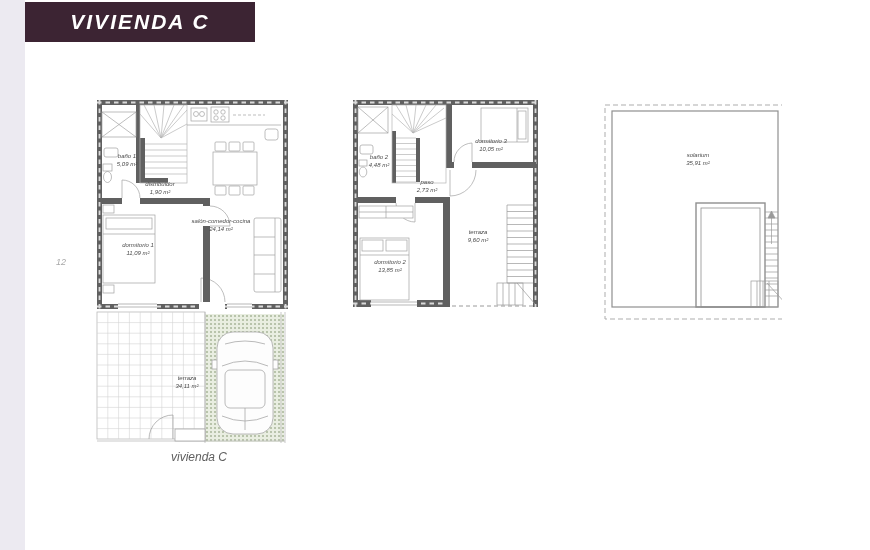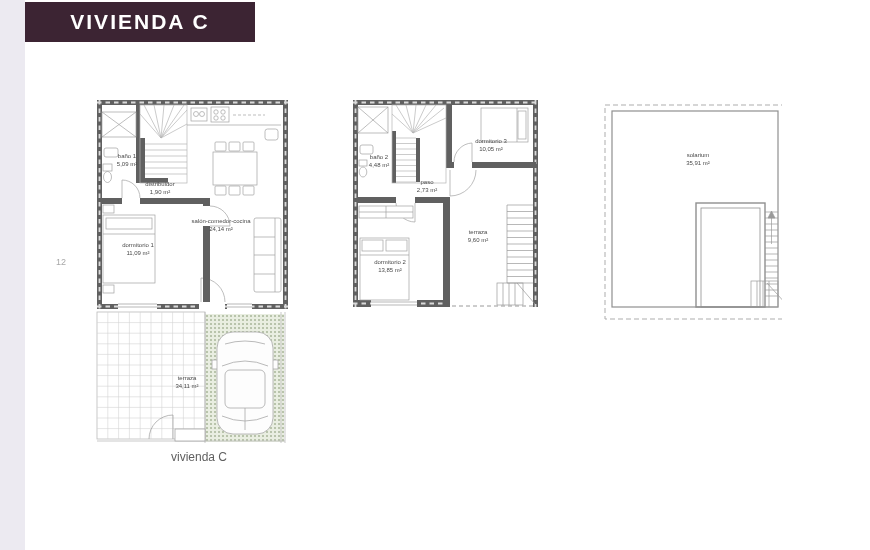--- a/index.html
+++ b/index.html
@@ -1,17 +1,17 @@
 <!DOCTYPE html>
 <html><head>
 <meta charset="utf-8">
 <style>
   html,body{margin:0;padding:0;background:#ffffff;}
   .page{position:relative;width:782px;height:550px;background:#ffffff;overflow:hidden;
-        font-family:"Liberation Sans",sans-serif;}
+        font-family:"Liberation Sans",sans-serif;font-style:italic;}
   .side-strip{position:absolute;left:0;top:0;width:25px;height:550px;background:#eceaf1;}
   .header{position:absolute;left:25px;top:2px;width:230px;height:40px;background:#3c2433;
           display:flex;align-items:center;justify-content:center;}
   .header .title{color:#ffffff;font-weight:bold;font-size:21px;letter-spacing:2px;}
   .page-number{position:absolute;left:56px;top:257px;font-size:9px;color:#a8a8a8;}
   .plan-svg{position:absolute;}
   .room-label{position:absolute;transform:translate(-50%,-50%);text-align:center;
               font-size:6px;line-height:1.3;color:#4a4a4a;white-space:nowrap;z-index:5;}
   .room-label span{display:block;}
   .caption{position:absolute;transform:translate(-50%,-50%);font-size:12px;color:#5f5f5f;}

